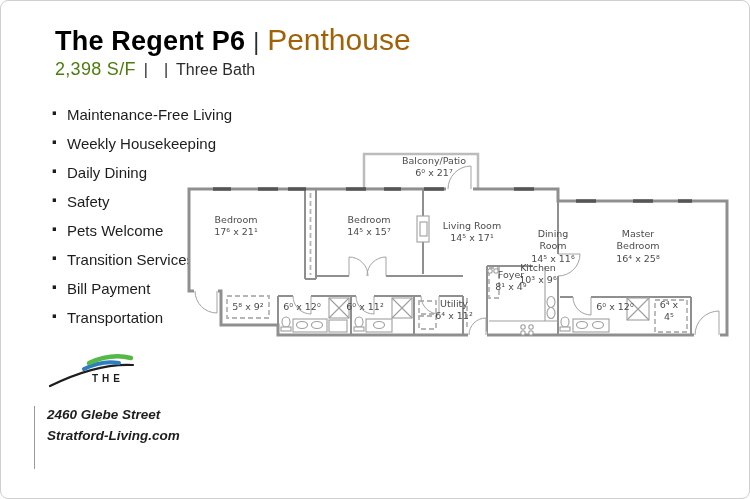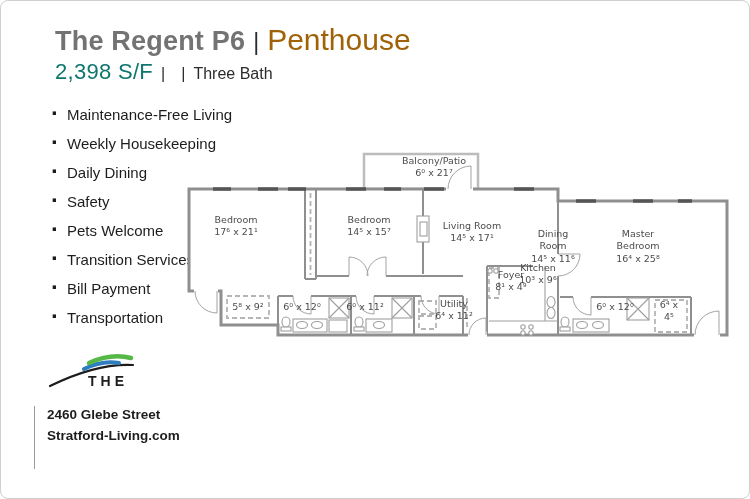--- a/index.html
+++ b/index.html
@@ -4,25 +4,25 @@
 <style>
   html,body{margin:0;padding:0;width:750px;height:499px;overflow:hidden;background:#fff;}
   .card{
     position:absolute;left:0;top:0;width:750px;height:499px;box-sizing:border-box;
     background:#fff;border:1px solid #cfcfcf;border-radius:8px;
     font-family:"Liberation Sans",sans-serif;
   }
   
   .header{position:absolute;left:54px;top:22px;}
   .h1{display:flex;align-items:baseline;white-space:nowrap;}
-  .h1 .title{font-size:27px;font-weight:bold;color:#737373;letter-spacing:.2px;}
+  .h1 .title{font-size:27px;font-weight:bold;color:#000000;letter-spacing:.2px;}
   .h1 .pipe{font-size:23px;color:#2b2b2b;font-weight:300;margin:0 8px;}
   .h1 .type{font-size:30px;color:#a16207;}
   .h2{display:flex;align-items:baseline;white-space:nowrap;margin-top:2px;}
-  .h2 .sqft{font-size:22px;color:#0f766e;letter-spacing:.3px;}
+  .h2 .sqft{font-size:18px;color:#4d7c0f;letter-spacing:.3px;}
   .h2 .pipe{font-size:16px;color:#2b2b2b;margin:0 8px;font-weight:300;}
   .h2 .det{font-size:16px;color:#2b2b2b;}
   
   .amenities{position:absolute;left:50px;top:99px;list-style:none;margin:0;padding:0;}
   .amenities li{height:29px;display:flex;align-items:center;font-size:15px;color:#1d1d1d;white-space:nowrap;}
   .amenities .dot{font-size:24px;font-weight:bold;line-height:1;margin:-3px 8px 0 0;color:#1d1d1d;}
   
   .plan{position:absolute;left:182px;top:143px;width:562px;height:205px;}
   .plan svg{position:absolute;left:0;top:0;}
   .rl{position:absolute;font-family:"DejaVu Sans",sans-serif;font-size:9.5px;color:#4c4c4c;line-height:1.3;text-align:center;}
@@ -38,25 +38,25 @@
   .rl-master{left:418px;top:84px;width:74px;}
   .rl-den{left:40px;top:157px;width:50px;}
   .rl-bath1{left:94px;top:157px;width:50px;}
   .rl-bath2{left:158px;top:157px;width:48px;}
   .rl-utility{left:245px;top:154px;width:52px;}
   .rl-mbath{left:404px;top:157px;width:56px;}
   .rl-closet{left:472px;top:155px;width:28px;}
   
   .logo{position:absolute;left:46px;top:349px;width:122px;height:54px;}
   .logo .the{position:absolute;top:23px;left:0;width:100%;text-align:center;
-    font-size:14px;letter-spacing:4px;color:#1d1d1d;font-weight:bold;}
+    font-size:10px;letter-spacing:4px;color:#1d1d1d;font-weight:bold;}
   .logo .stratford{position:absolute;top:32px;left:0;width:100%;text-align:center;
     font-size:20px;letter-spacing:1.2px;color:#1d1d1d;font-weight:400;}
   .vrule{position:absolute;left:33px;top:405px;width:1px;height:63px;background:#9b9b9b;}
-  .contact{position:absolute;left:46px;top:403px;font-size:13.5px;font-weight:bold;color:#1d1d1d;line-height:21px;}
+  .contact{position:absolute;left:46px;top:403px;font-size:13.5px;font-weight:bold;color:#1d1d1d;line-height:21px;font-style:italic;}
 </style>
 </head>
 <body>
 
 <div class="card">
 
   <div class="header">
     <div class="h1">
       <span class="title">The Regent P6</span>
       <span class="pipe">|</span>

